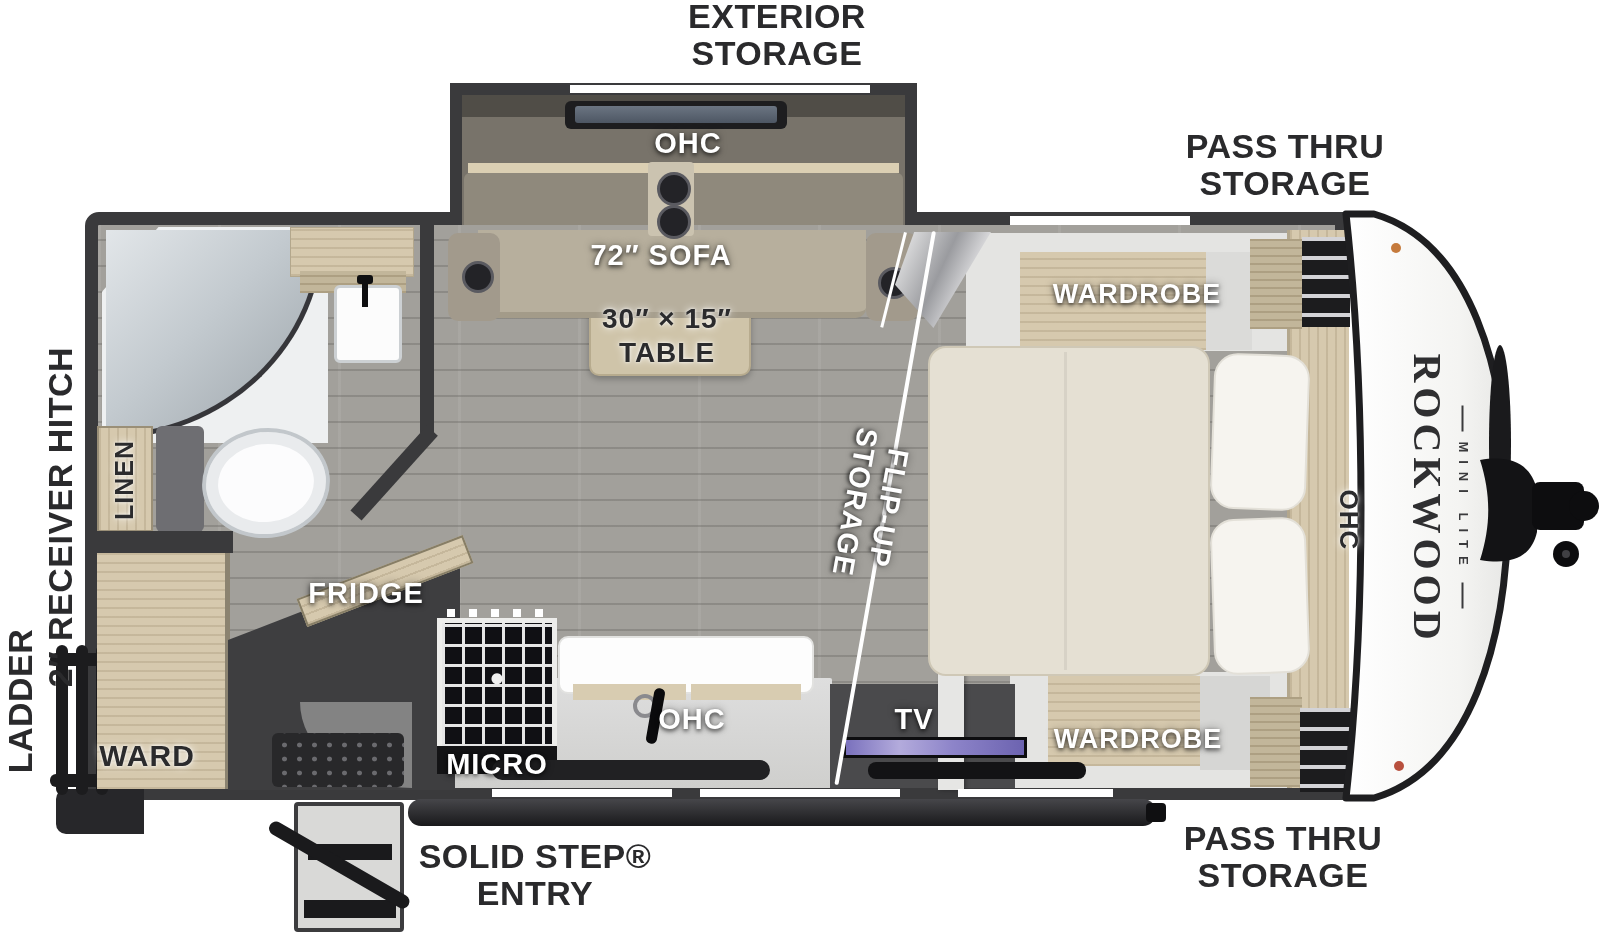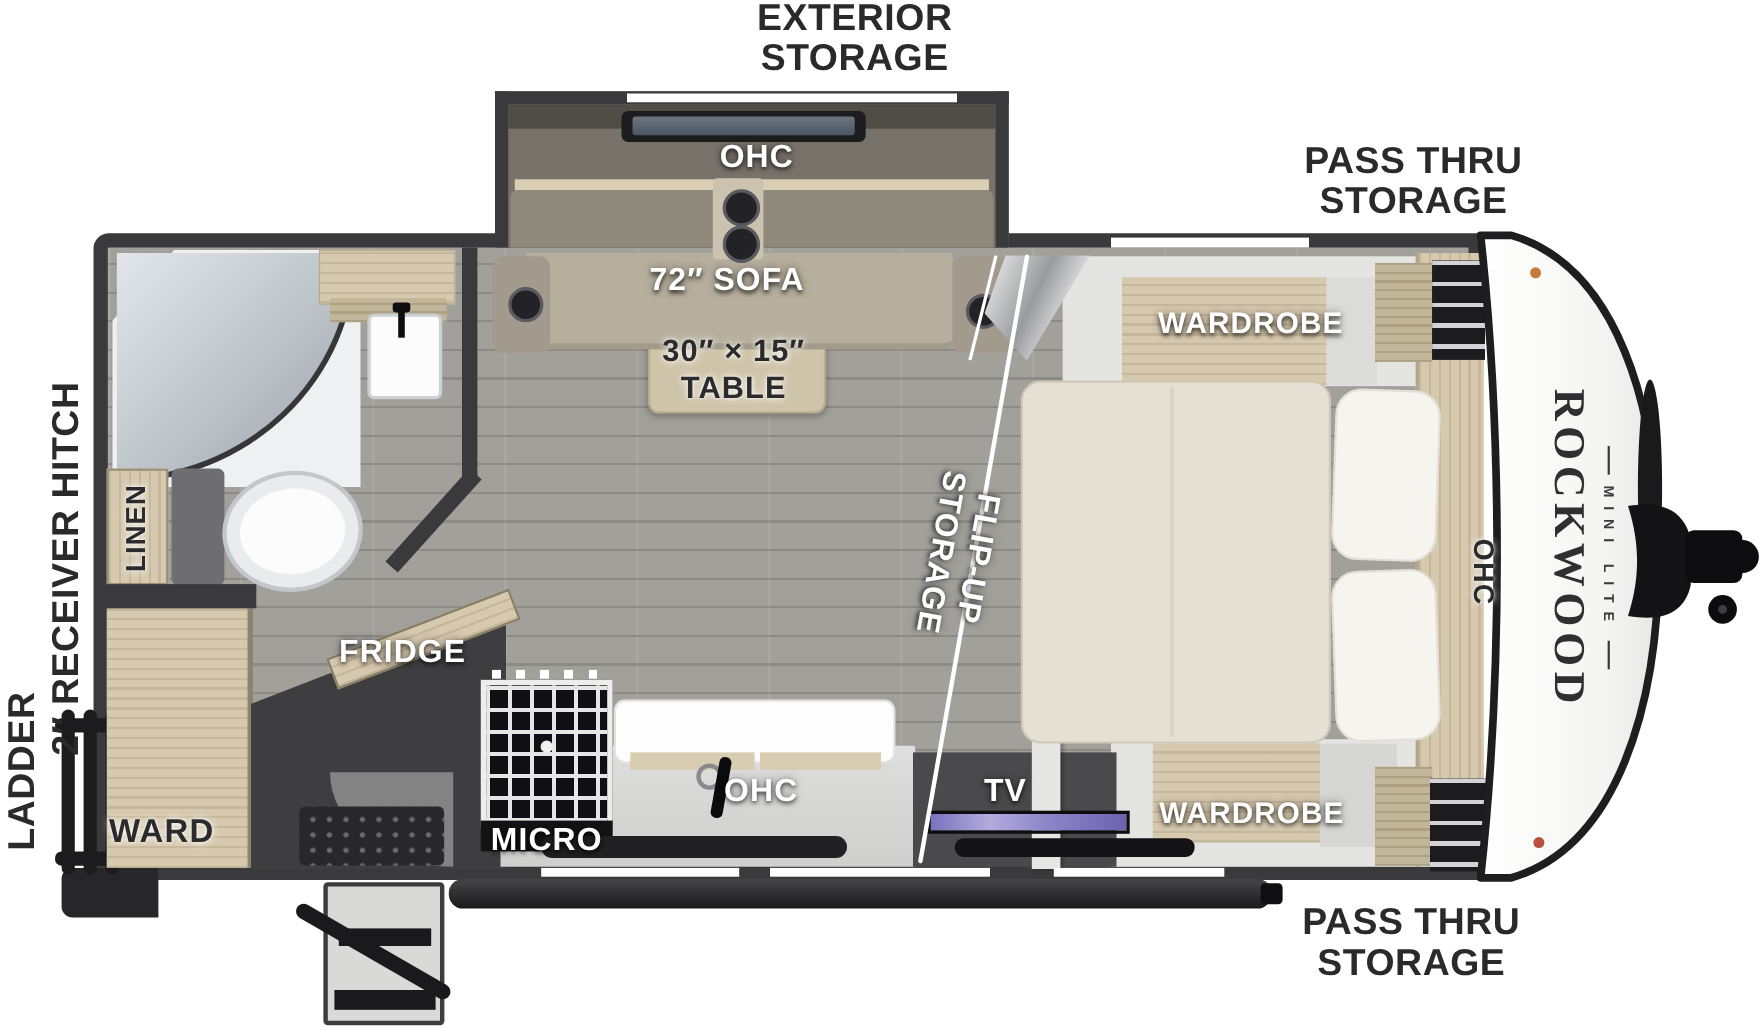--- a/index.html
+++ b/index.html
@@ -174,20 +174,22 @@
     <div class="a" style="left:34px;top:100px;width:92px;height:18px;background:#1a1a1c;"></div>
     <div class="a" style="left:0;top:18px;width:160px;height:14px;background:#1a1a1c;border-radius:7px;transform:rotate(30deg);transform-origin:left center;"></div>
   </div>
 
   <div class="a z9 lblD" style="left:637px;top:-2px;width:280px;">EXTERIOR
 STORAGE</div>
   <div class="a z9 lblD" style="left:1145px;top:128px;width:280px;">PASS THRU
 STORAGE</div>
   <div class="a z9 lblD" style="left:1143px;top:820px;width:280px;">PASS THRU
 STORAGE</div>
+  <div class="a z9 lblD" style="left:395px;top:838px;width:280px;">SOLID STEP®
+ENTRY</div>
   <div class="a z9 lblD rot" style="left:-85px;top:684px;width:210px;height:34px;transform:rotate(-90deg);">
     <span>LADDER</span>
   </div>
   <div class="a z9 lblD rot" style="left:-130px;top:500px;width:380px;height:34px;transform:rotate(-90deg);">
     <span>2″ RECEIVER HITCH</span>
   </div>
 
   <div class="a z9 lblW" style="left:638px;top:126px;width:100px;">OHC</div>
   <div class="a z9 lblW" style="left:561px;top:238px;width:200px;">72″ SOFA</div>
   <div class="a z9 lblI" style="left:588px;top:302px;width:158px;font-size:28px;line-height:34px;">30″ × 15″

